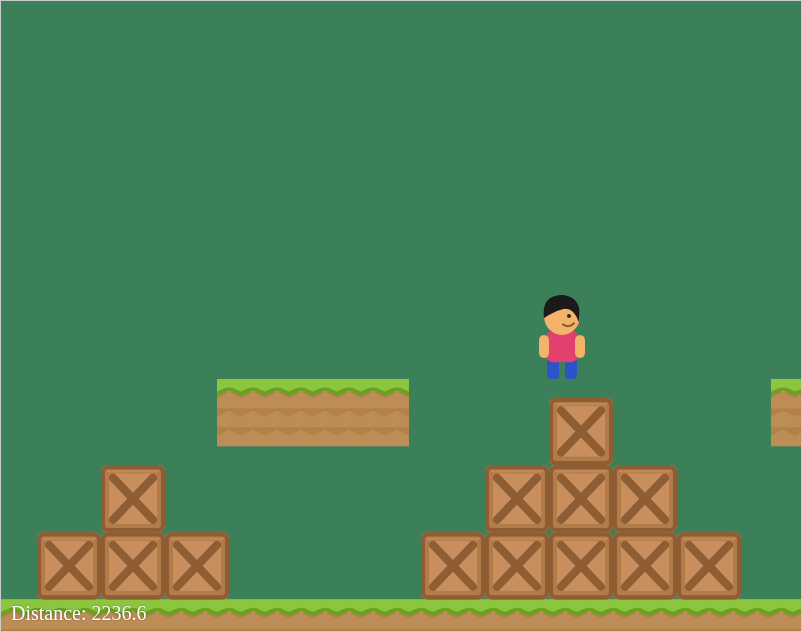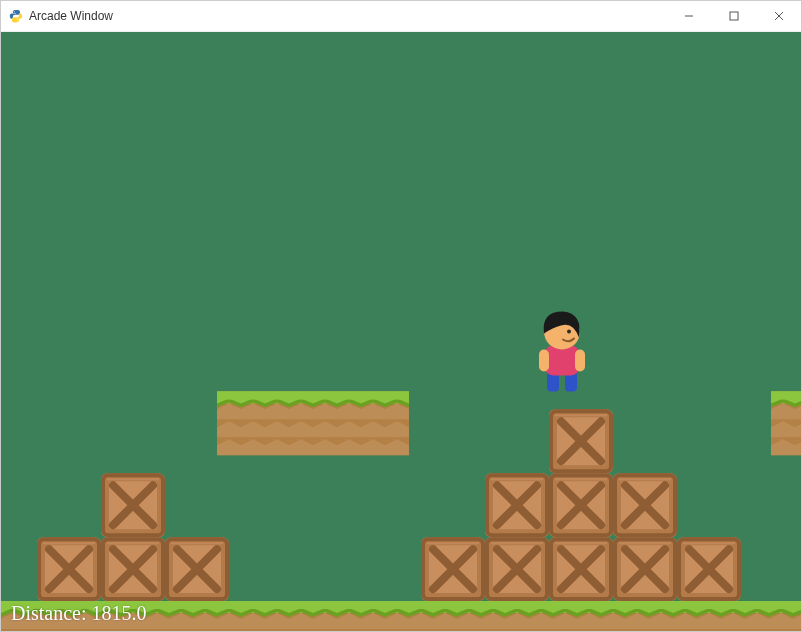--- a/index.html
+++ b/index.html
@@ -70,49 +70,20 @@
     font-family: "Times New Roman", Times, serif;
     font-size: 20px;
     text-shadow: 0 0 2px rgba(0,0,0,.4);
     white-space: pre;
   }
 </style>
 </head>
 <body>
 
 <div class="window">
-  <div class="titlebar">
-    <div class="titlebar-left">
-      <span class="title-icon">
-        <svg width="14" height="14" viewBox="0 0 32 32">
-          <path fill="#3673A5" d="M15 2c-4 0-6 1-6 4v3h7v1H6c-3 0-4 2-4 6s1 6 4 6h3v-4c0-3 2-5 5-5h7c3 0 4-2 4-4V6c0-3-2-4-6-4h-4zm-3 3a1.2 1.2 0 110 2.4 1.2 1.2 0 010-2.4z"></path>
-          <path fill="#FFD43B" d="M17 30c4 0 6-1 6-4v-3h-7v-1h10c3 0 4-2 4-6s-1-6-4-6h-3v4c0 3-2 5-5 5h-7c-3 0-4 2-4 4v4c0 3 2 4 6 4h4zm3-3a1.2 1.2 0 110-2.4 1.2 1.2 0 010 2.4z"></path>
-        </svg>
-      </span>
-      <span class="titlebar-title">Arcade Window</span>
-    </div>
-    <div class="window-controls">
-      <div class="win-btn">
-        <svg width="10" height="10">
-            <line x1="1" y1="5" x2="9" y2="5" stroke-width="1"></line>
-          </svg>
-      </div>
-      <div class="win-btn">
-        <svg width="10" height="10">
-            <rect x="1" y="1" width="8" height="8" fill="none" stroke-width="1"></rect>
-          </svg>
-      </div>
-      <div class="win-btn">
-        <svg width="10" height="10">
-            <line x1="1" y1="1" x2="9" y2="9" stroke-width="1"></line>
-            <line x1="9" y1="1" x2="1" y2="9" stroke-width="1"></line>
-          </svg>
-      </div>
-    </div>
-  </div>
 
   <div class="game-area">
     <svg class="game-canvas" id="game-canvas" viewBox="0 0 800 600" preserveAspectRatio="none">
         <rect x="0" y="0" width="800" height="600" fill="#3c805a"></rect>
         <g>
           <rect x="0" y="570" width="800" height="40" fill="#b38146"></rect>
           <path d="M0 588 L12 582 L24 588 L36 582 L48 588 L60 582 L72 588 L84 582 L96 588 L108 582 L120 588 L132 582 L144 588 L156 582 L168 588 L180 582 L192 588 L204 582 L216 588 L228 582 L240 588 L252 582 L264 588 L276 582 L288 588 L300 582 L312 588 L324 582 L336 588 L348 582 L360 588 L372 582 L384 588 L396 582 L408 588 L420 582 L432 588 L444 582 L456 588 L468 582 L480 588 L492 582 L504 588 L516 582 L528 588 L540 582 L552 588 L564 582 L576 588 L588 582 L600 588 L612 582 L624 588 L636 582 L648 588 L660 582 L672 588 L684 582 L696 588 L708 582 L720 588 L732 582 L744 588 L756 582 L768 588 L780 582 L792 588 L804 582 L800 598 L0 598 Z" fill="#c79a6a" opacity="0.5"></path>
           <path d="M0 606 L12 600 L24 606 L36 600 L48 606 L60 600 L72 606 L84 600 L96 606 L108 600 L120 606 L132 600 L144 606 L156 600 L168 606 L180 600 L192 606 L204 600 L216 606 L228 600 L240 606 L252 600 L264 606 L276 600 L288 606 L300 600 L312 606 L324 600 L336 606 L348 600 L360 606 L372 600 L384 606 L396 600 L408 606 L420 600 L432 606 L444 600 L456 606 L468 600 L480 606 L492 600 L504 606 L516 600 L528 606 L540 600 L552 606 L564 600 L576 606 L588 600 L600 606 L612 600 L624 606 L636 600 L648 606 L660 600 L672 606 L684 600 L696 606 L708 600 L720 606 L732 600 L744 606 L756 600 L768 606 L780 600 L792 606 L804 600 L800 616 L0 616 Z" fill="#c79a6a" opacity="0.5"></path>
           <rect x="0" y="570" width="800" height="12" fill="#8cc63f"></rect>
           <path d="M0 586 L12 581 L24 586 L36 581 L48 586 L60 581 L72 586 L84 581 L96 586 L108 581 L120 586 L132 581 L144 586 L156 581 L168 586 L180 581 L192 586 L204 581 L216 586 L228 581 L240 586 L252 581 L264 586 L276 581 L288 586 L300 581 L312 586 L324 581 L336 586 L348 581 L360 586 L372 581 L384 586 L396 581 L408 586 L420 581 L432 586 L444 581 L456 586 L468 581 L480 586 L492 581 L504 586 L516 581 L528 586 L540 581 L552 586 L564 581 L576 586 L588 581 L600 586 L612 581 L624 586 L636 581 L648 586 L660 581 L672 586 L684 581 L696 586 L708 581 L720 586 L732 581 L744 586 L756 581 L768 586 L780 581 L792 586 L804 581 L800 578 L0 578 Z" fill="#6aa120"></path>
@@ -245,15 +216,15 @@
           <rect x="564" y="340" width="12" height="20" rx="4" fill="#2e52c7"></rect>
           <rect x="544" y="314" width="34" height="30" rx="8" fill="#e1416d"></rect>
           <rect x="538" y="318" width="10" height="22" rx="5" fill="#f5b26b"></rect>
           <rect x="574" y="318" width="10" height="22" rx="5" fill="#f5b26b"></rect>
           <circle cx="561" cy="300" r="18" fill="#f5b26b"></circle>
           <path d="M543 302 Q540 280 562 280 Q582 282 578 306 Q572 290 560 294 Q552 296 543 302 Z" fill="#1a1a1a"></path>
           <circle cx="568" cy="300" r="2" fill="#2b2b2b"></circle>
           <path d="M562 308 Q568 312 573 307" stroke="#8a5a2a" stroke-width="2" fill="none" stroke-linecap="round"></path>
         </g>
       </svg>
-    <div class="hud"><span>Distance: </span><span>1815.0</span></div>
+    <div class="hud"><span>Distance: </span><span>2236.6</span></div>
   </div>
 </div>
 
 </body></html>

